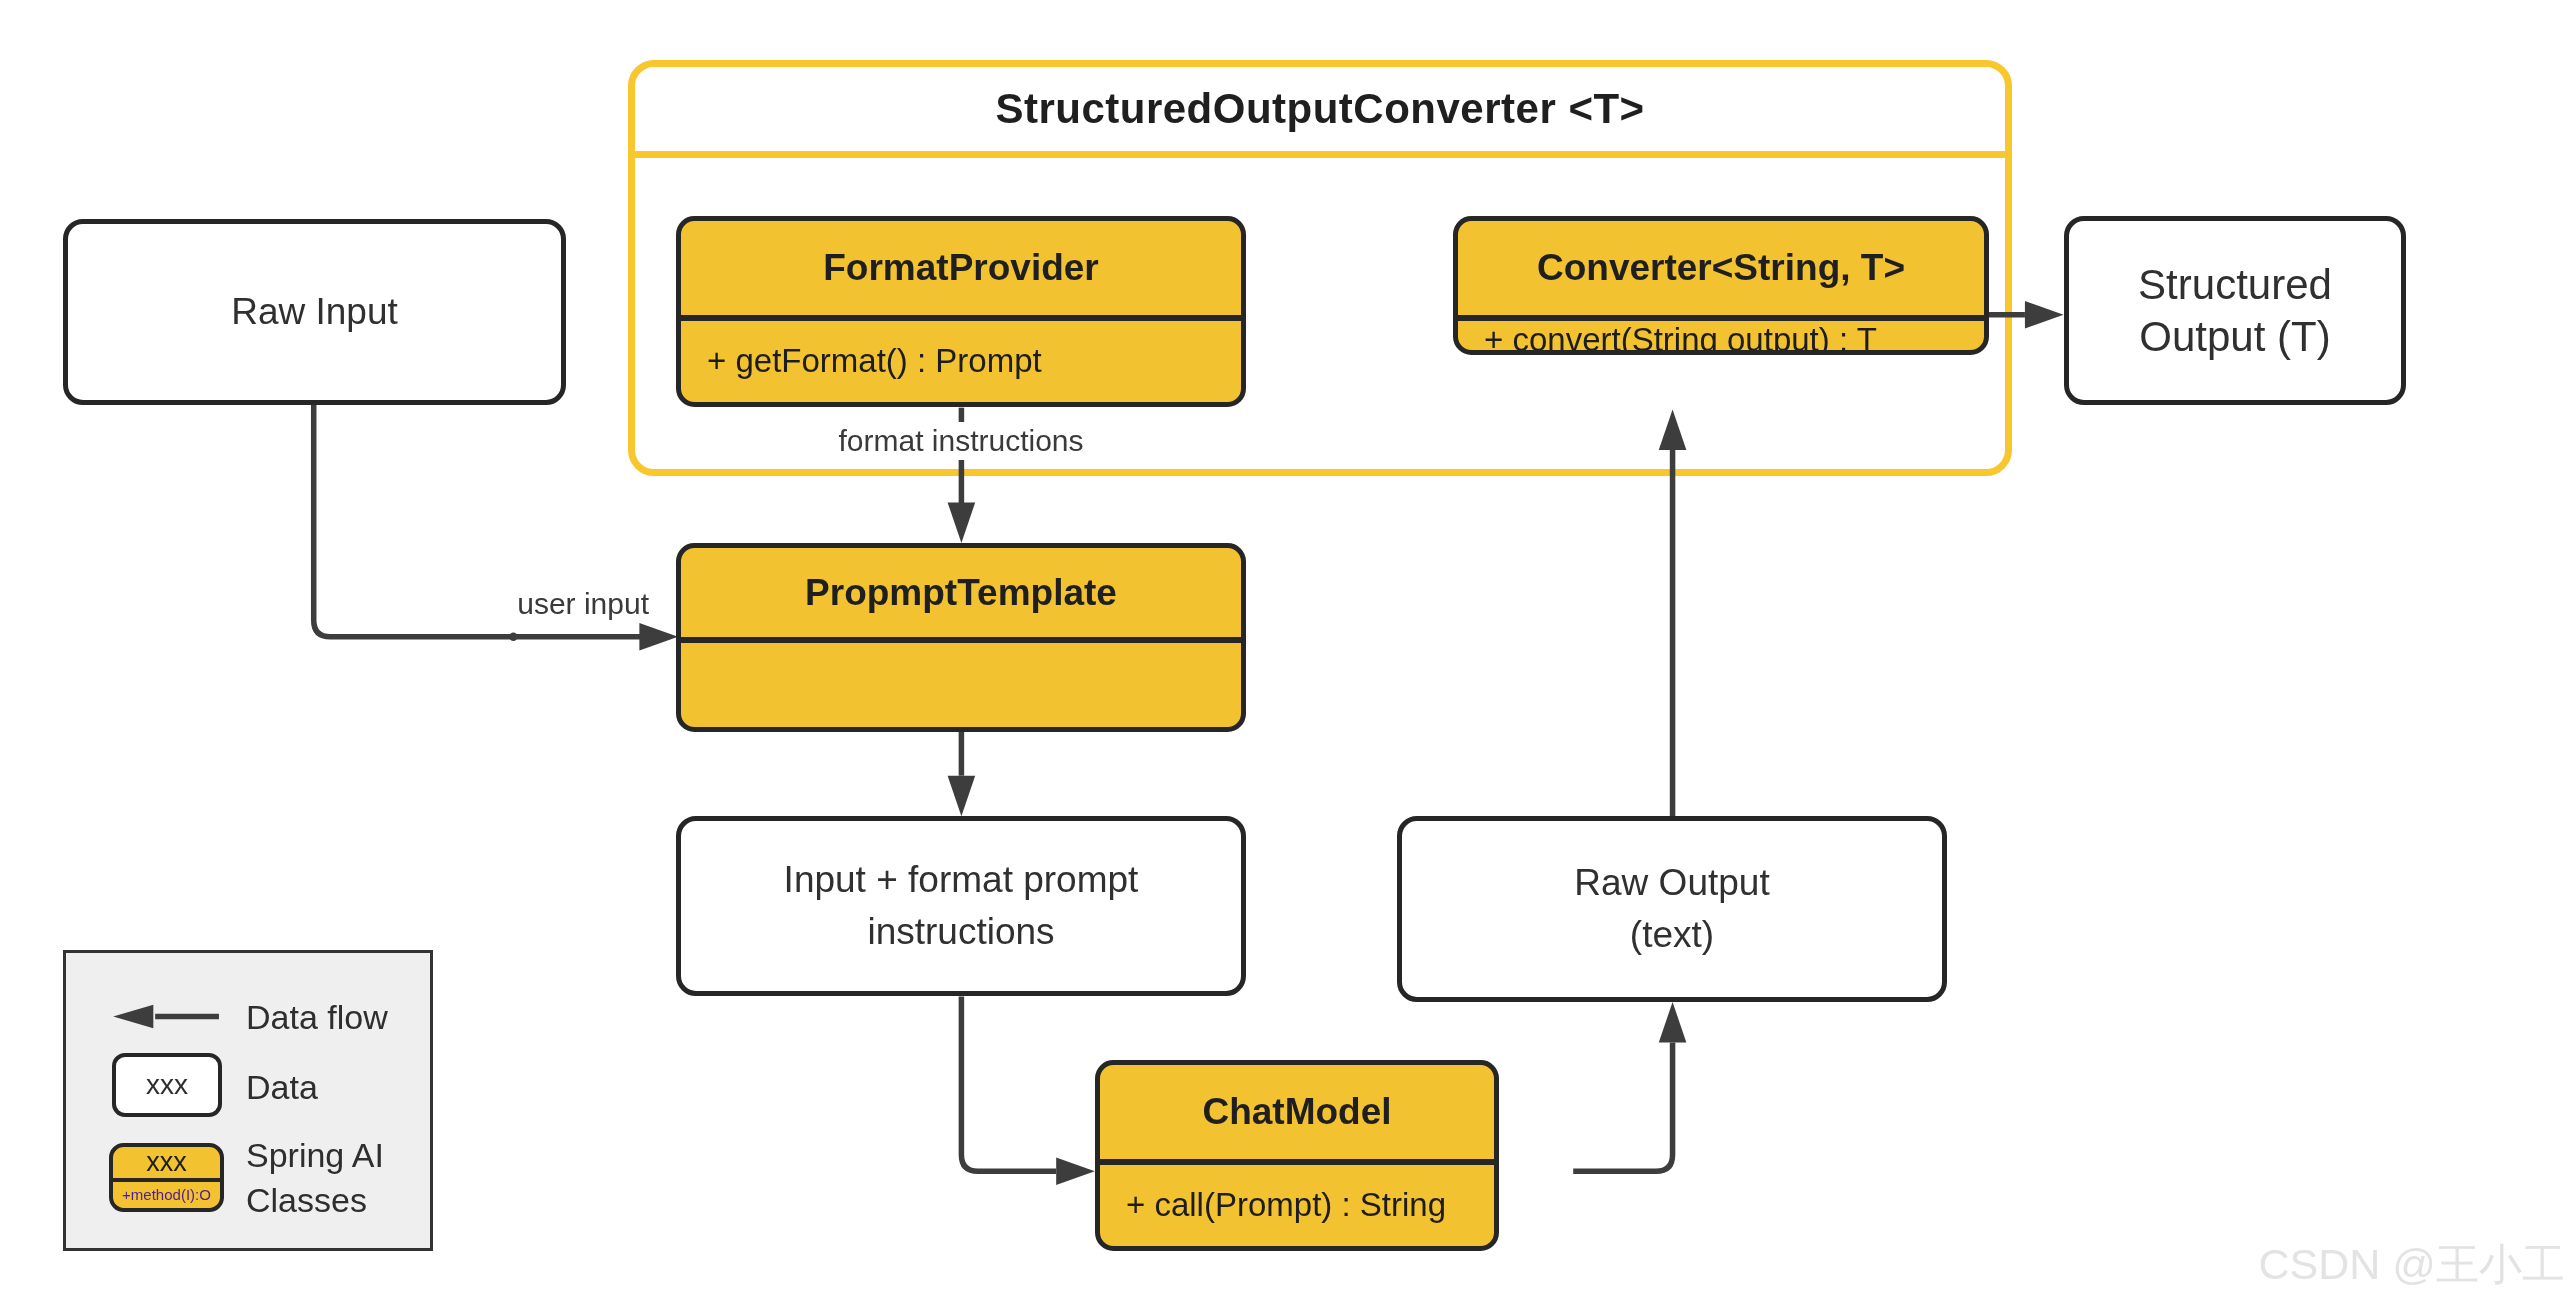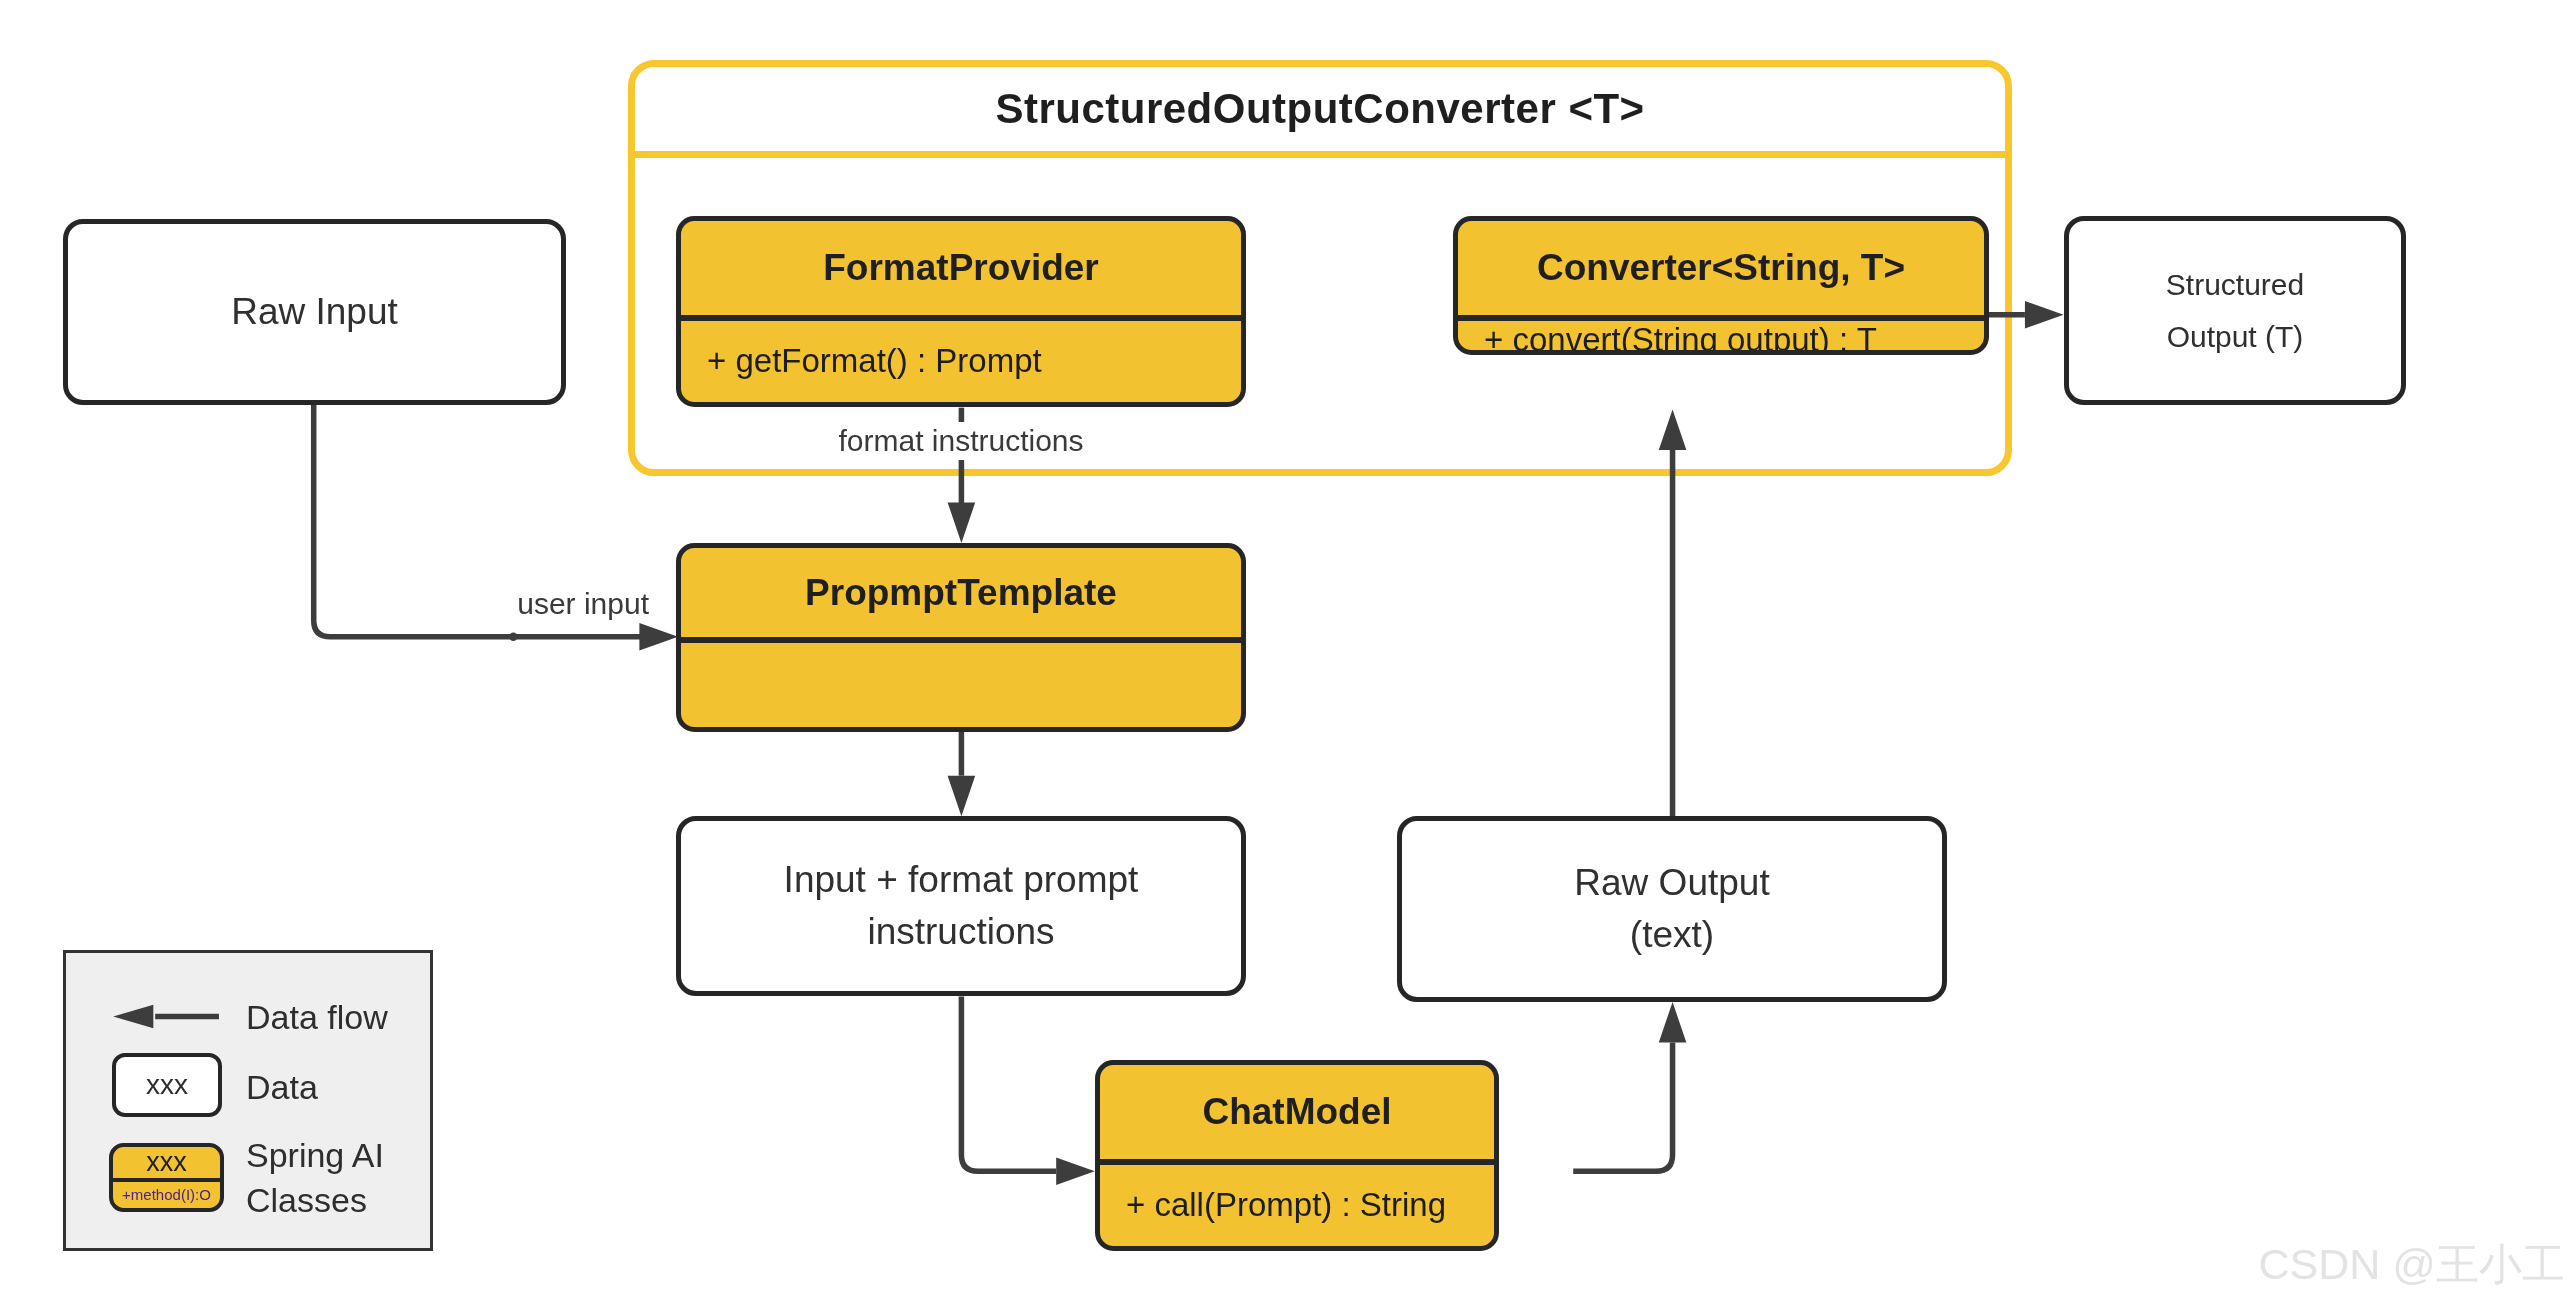--- a/index.html
+++ b/index.html
@@ -137,21 +137,21 @@
   <div class="node" style="left:676px;top:816px;width:570px;height:180px;">
     <span>Input + format prompt
 instructions</span>
   </div>
 
   <div class="node" style="left:1397px;top:816px;width:550px;height:186px;">
     <span>Raw Output
 (text)</span>
   </div>
 
-  <div class="node" style="left:2064px;top:216px;width:342px;height:189px;font-size:30px;line-height:52px;">
+  <div class="node" style="left:2064px;top:216px;width:342px;height:189px;font-size:42px;line-height:52px;">
     <span>Structured
 Output (T)</span>
   </div>
 
   <div class="class-box" style="left:676px;top:216px;width:570px;height:191px;">
     <div class="class-title" style="flex:0 0 94px;">FormatProvider</div>
     <div class="class-divider"></div>
     <div class="class-method">+ getFormat() : Prompt</div>
   </div>
 

